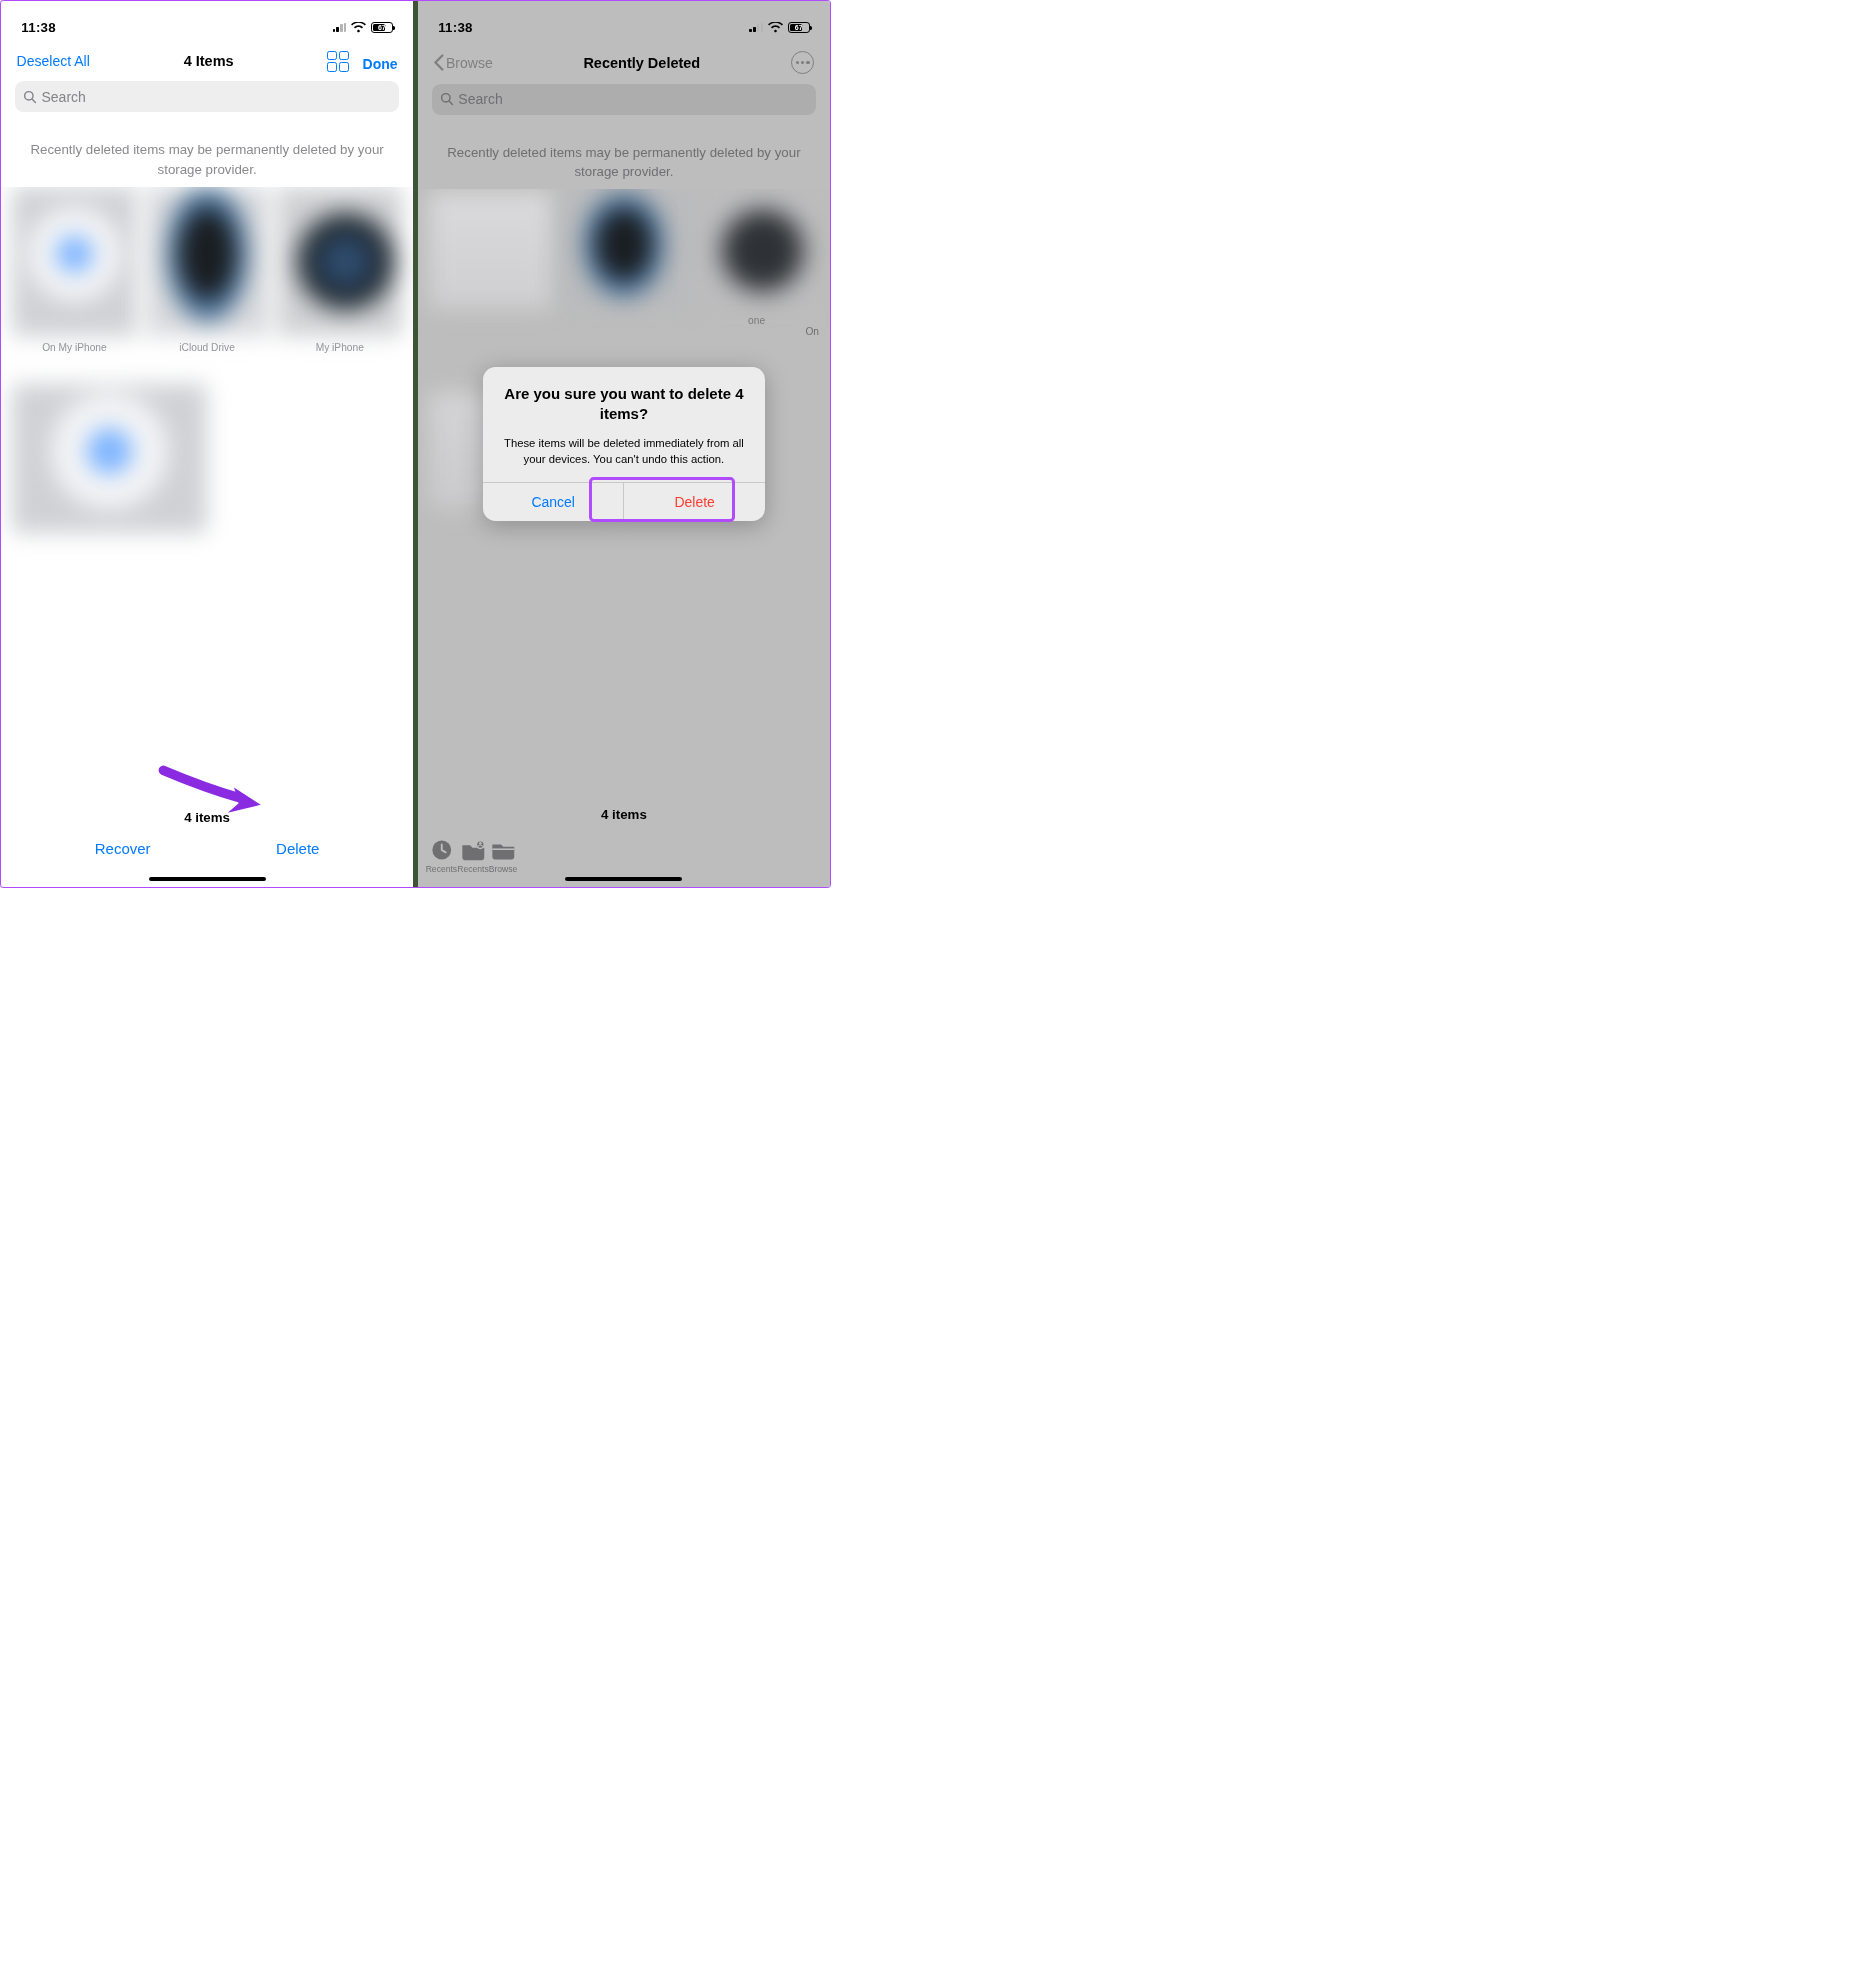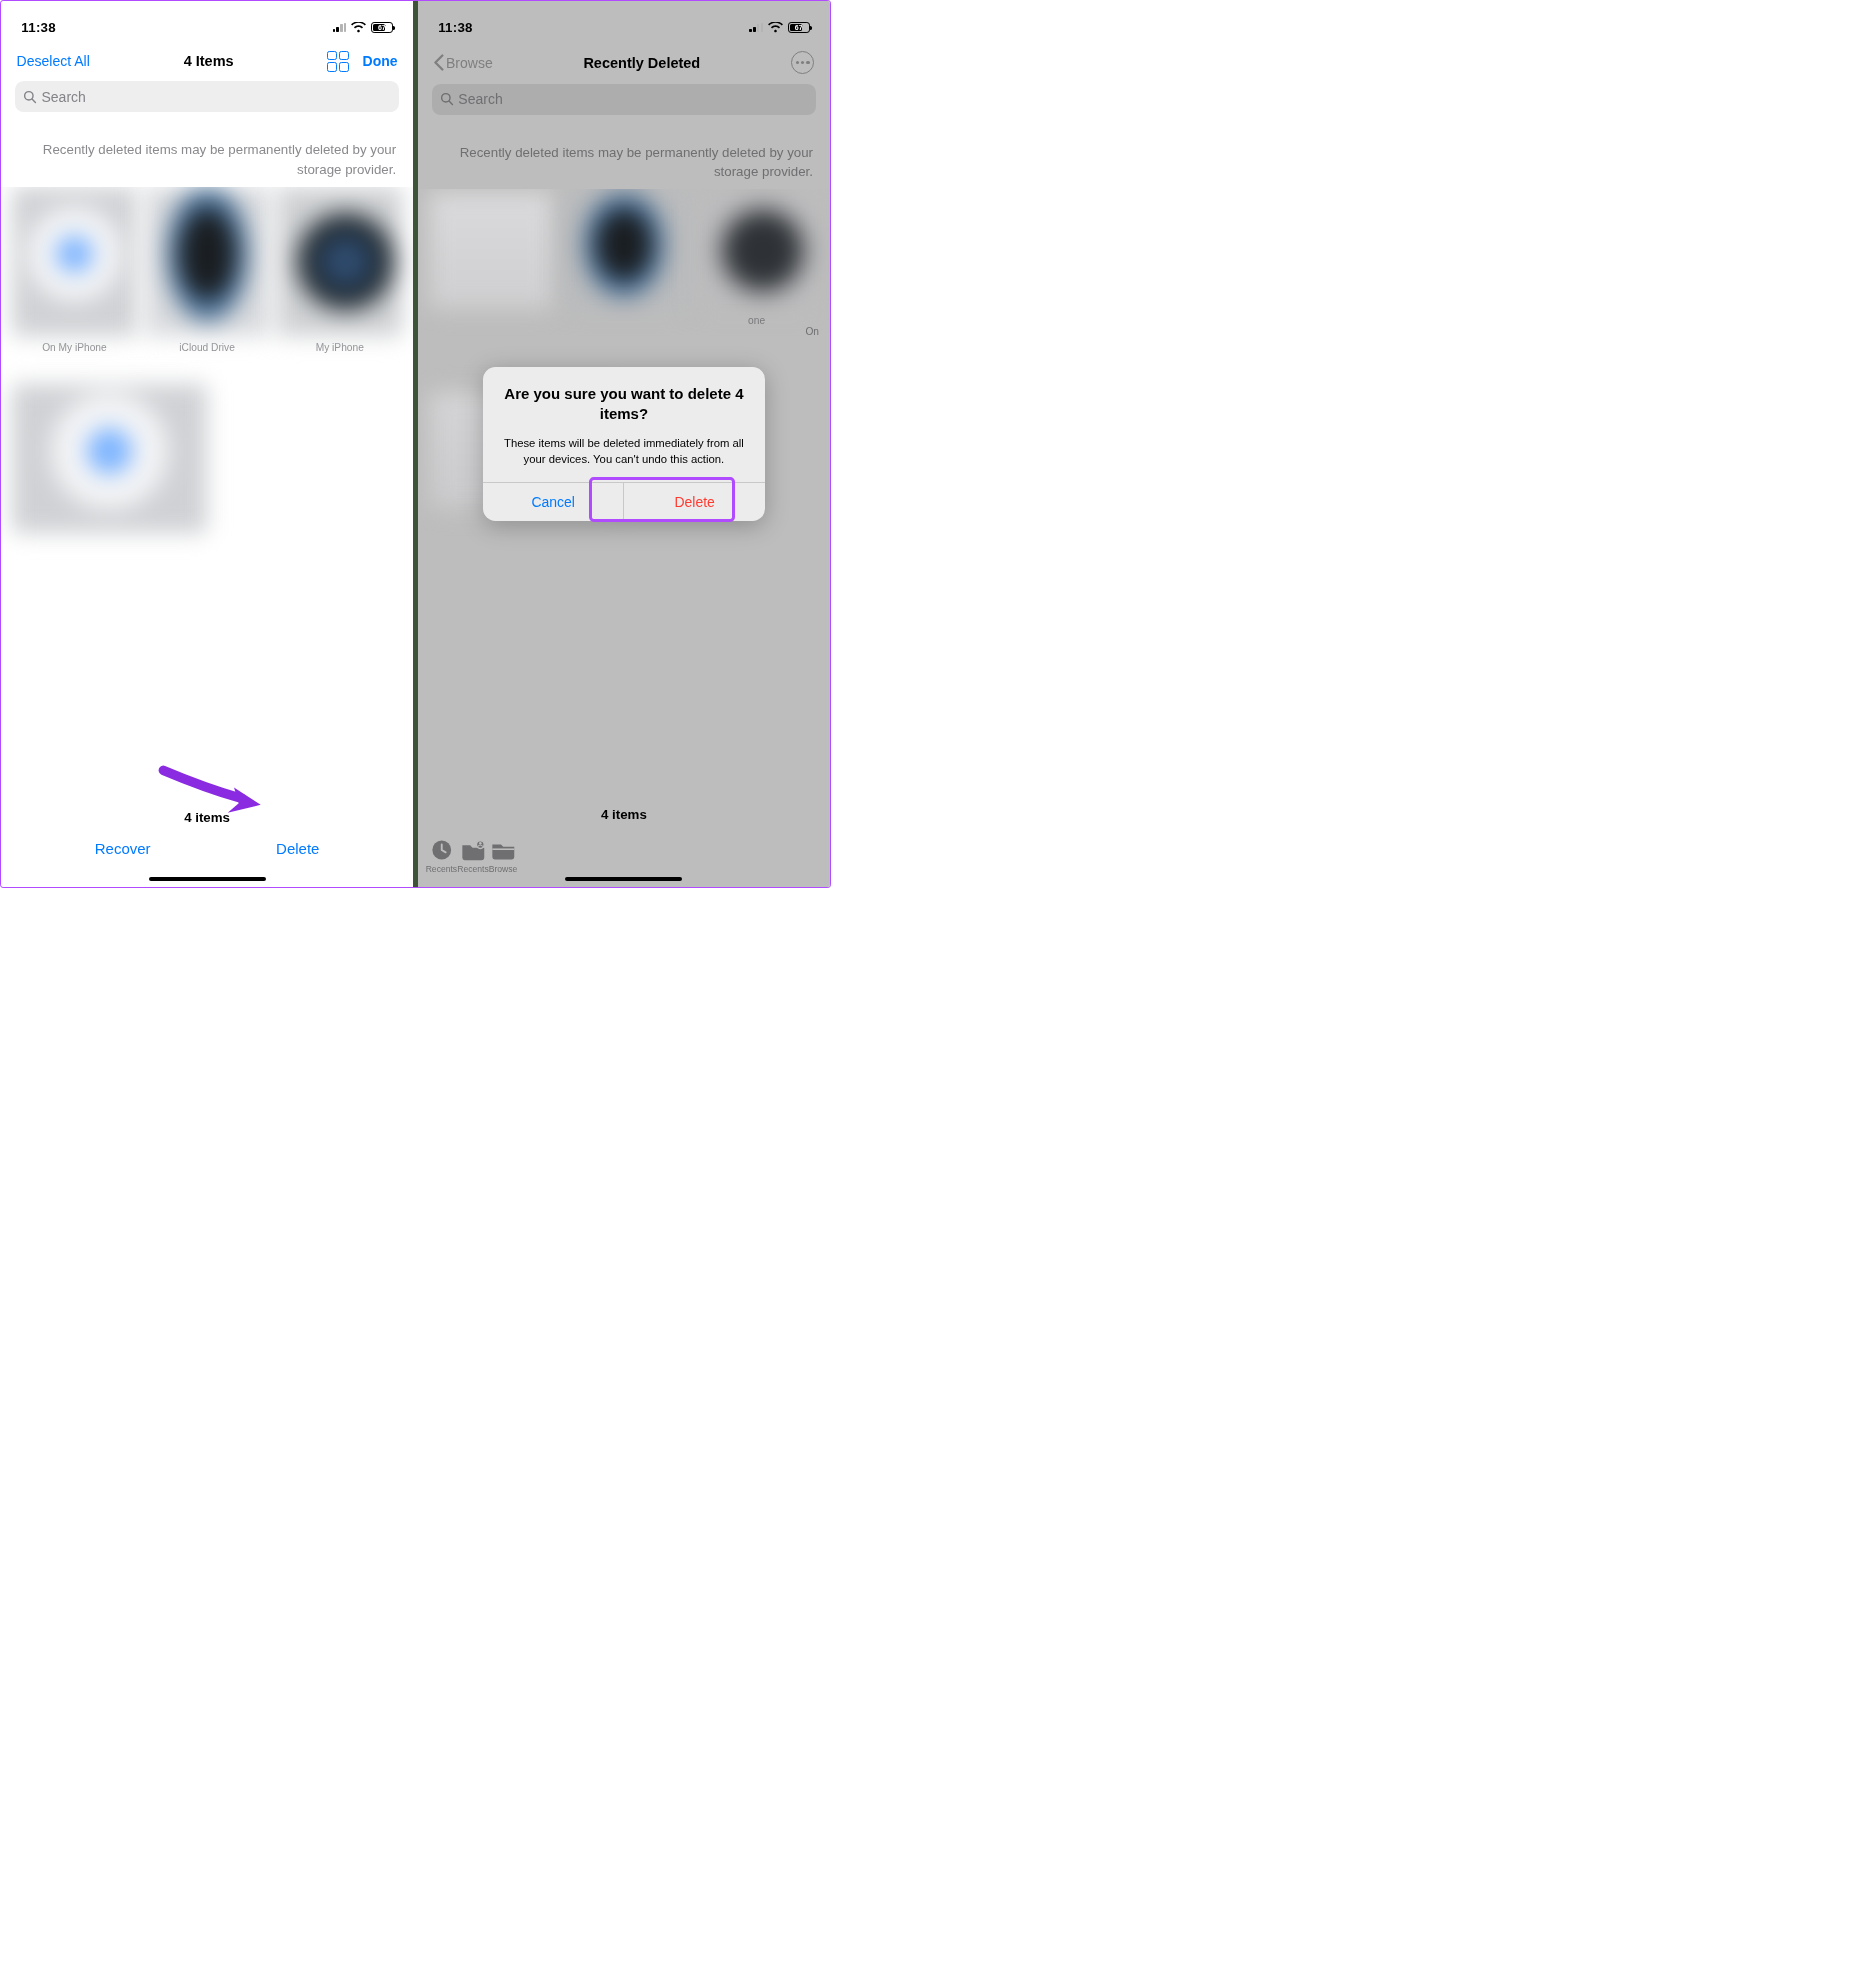--- a/index.html
+++ b/index.html
@@ -16,38 +16,38 @@
 .sig span{width:2.3px;background:#000;border-radius:0.8px}
 .sig .b1{height:3.1px}.sig .b2{height:5.5px}.sig .b3{height:7.8px;background:#b4b4b4}.sig .b4{height:9.4px;background:#b4b4b4}
 .wifi svg{display:block}
 .bat{position:relative;width:22px;height:11px;border:1.2px solid #000;border-radius:3.1px;display:flex;align-items:center;padding:1.2px}
 .bat::after{content:"";position:absolute;right:-3.1px;top:3.1px;width:1.6px;height:3.9px;background:#000;border-radius:0 1.6px 1.6px 0}
 .bat .fill{height:100%;width:67%;background:#000;border-radius:1.6px}
 .bat .num{position:absolute;inset:0;display:flex;align-items:center;justify-content:center;font-size:7px;font-weight:700;color:#fff;mix-blend-mode:difference}
 
 .nav{display:flex;align-items:center;justify-content:space-between;padding:7.8px 15.6px 4.7px;gap:6.3px}
 .nav .title{font-size:14.5px;font-weight:600;text-align:center;flex:0 0 auto}
-.nav .left,.nav .right{display:flex;align-items:center;gap:14px}
+.nav .left,.nav .right{display:flex;align-items:flex-end;gap:14px}
 .link{color:#007aff;font-size:14px;font-weight:400;white-space:nowrap}
 .link.bold{font-weight:600}
 .grid-ic{display:grid;grid-template-columns:9.4px 9.4px;grid-template-rows:9.4px 9.4px;gap:2.3px}
 .grid-ic span{border:1.6px solid #007aff;border-radius:2.3px}
 .nav2 .title{font-size:14.5px;font-weight:700}
 .back{display:flex;align-items:center;color:#7f7f7f;font-size:14px;gap:1.6px}
 .back svg{display:block}
 .more{width:23.5px;height:23.5px;border:1.6px solid #7f7f7f;border-radius:50%;display:flex;align-items:center;justify-content:center;gap:2.3px}
 .more span{width:3.1px;height:3.1px;background:#7f7f7f;border-radius:50%}
 
 .search{margin:4.7px 14px 0;height:31px;background:#eeeeef;border-radius:8.6px;display:flex;align-items:center;padding:0 7.8px;gap:4.7px}
 .right-shade .search{background:#adadae}
 .search svg{flex:0 0 auto}
 .search .ph{color:#838388;font-size:14px}
 .right-shade .search .ph{color:#6f6f72}
 
-.info{color:#8a8a8e;font-size:13.3px;text-align:right;padding:28px 17px 7.8px;line-height:1.45}
+.info{color:#8a8a8e;font-size:13.3px;text-align:center;padding:28px 17px 7.8px;line-height:1.45}
 .right-shade .info{color:#6f6f72}
 
 .items{flex:1;position:relative;padding:0 11px;overflow:hidden}
 .row1{display:flex;gap:7.8px}
 .card{flex:1;display:flex;flex-direction:column;align-items:center;gap:6.3px}
 .thumb{width:100%;height:149px;border-radius:4.7px;filter:blur(11px)}
 .cap{font-size:10.2px;color:#8a8a8e;text-align:center}
 .t1{background:radial-gradient(circle at 50% 45%,#7eb5ff 0 18%,#f3f4f6 18% 42%,#cfd1d4 50% 100%)}
 .t2{background:radial-gradient(ellipse 55% 75% at 50% 45%,#1a1e22 0 40%,#4b7197 40% 55%,#d8dadd 65% 100%)}
 .t3{background:radial-gradient(circle at 55% 50%,#2e4a6c 0 25%,#1f2a33 25% 40%,#cfd1d3 55% 100%)}

